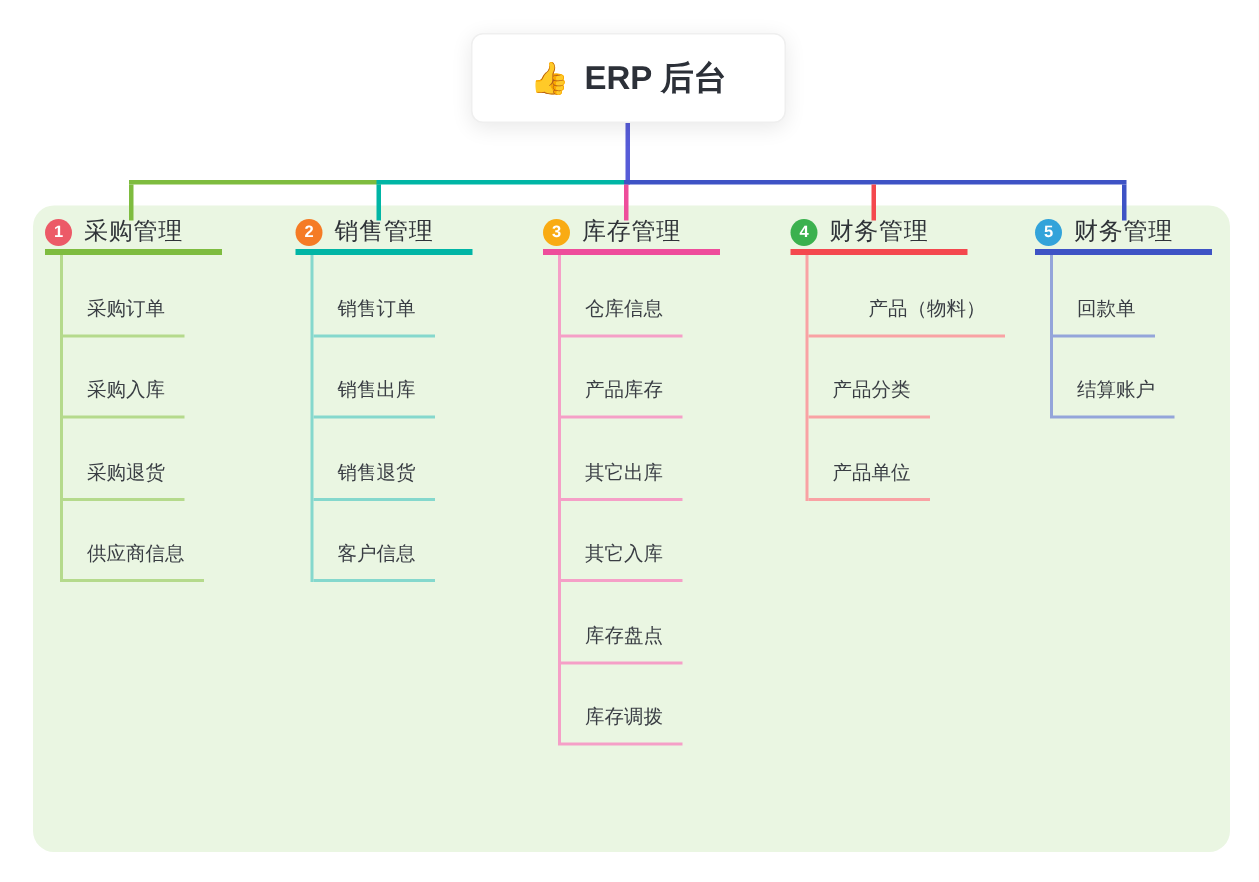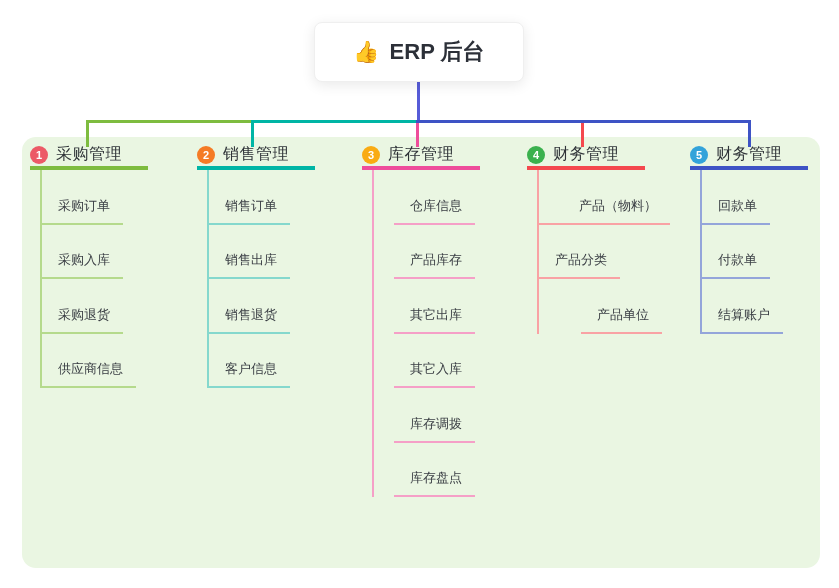--- a/index.html
+++ b/index.html
@@ -100,70 +100,67 @@
           <div class="item">
             <span style="border-bottom-color: rgb(133, 216, 205);">客户信息</span>
           </div>
         </div>
       </div>
       <div class="branch" style="left: 340px;">
         <div class="branch-title" style="border-bottom-color: rgb(238, 77, 155);">
           <span class="badge" style="background: rgb(249, 171, 19);">3</span>
           <span class="branch-label">库存管理</span>
         </div>
-        <div class="items" style="border-left-color: rgb(245, 159, 199); padding-left: 20px;">
+        <div class="items" style="border-left-color: rgb(245, 159, 199);">
           <div class="item">
             <span style="border-bottom-color: rgb(245, 159, 199);">仓库信息</span>
           </div>
           <div class="item">
             <span style="border-bottom-color: rgb(245, 159, 199);">产品库存</span>
           </div>
           <div class="item">
             <span style="border-bottom-color: rgb(245, 159, 199); font-family: Liberation Mono, monospace;">其它出库</span>
           </div>
           <div class="item">
             <span style="border-bottom-color: rgb(245, 159, 199);">其它入库</span>
           </div>
           <div class="item">
-            <span style="border-bottom-color: rgb(245, 159, 199);">库存调拨</span>
+            <span style="border-bottom-color: rgb(245, 159, 199);">库存盘点</span>
           </div>
           <div class="item">
-            <span style="border-bottom-color: rgb(245, 159, 199);">库存盘点</span>
+            <span style="border-bottom-color: rgb(245, 159, 199);">库存调拨</span>
           </div>
         </div>
       </div>
       <div class="branch" style="left: 505px;">
         <div class="branch-title" style="border-bottom-color: rgb(244, 72, 78);">
           <span class="badge" style="background: rgb(59, 177, 78);">4</span>
           <span class="branch-label">财务管理</span>
         </div>
         <div class="items" style="border-left-color: rgb(249, 162, 164);">
           <div class="item">
             <span style="border-bottom-color: rgb(249, 162, 164); padding-left: 40px;">产品（物料）</span>
           </div>
           <div class="item">
             <span style="border-bottom-color: rgb(249, 162, 164);">产品分类</span>
           </div>
           <div class="item">
-            <span style="border-bottom-color: rgb(249, 162, 164); margin-left: 42px;">产品单位</span>
+            <span style="border-bottom-color: rgb(249, 162, 164);">产品单位</span>
           </div>
         </div>
       </div>
       <div class="branch" style="left: 668px;">
         <div class="branch-title" style="border-bottom-color: rgb(62, 83, 197);">
           <span class="badge" style="background: rgb(51, 163, 218);">5</span>
           <span class="branch-label">财务管理</span>
         </div>
         <div class="items" style="border-left-color: rgb(148, 165, 218);">
           <div class="item">
             <span style="border-bottom-color: rgb(148, 165, 218);">回款单</span>
           </div>
           <div class="item">
-            <span style="border-bottom-color: rgb(148, 165, 218);">付款单</span>
-          </div>
-          <div class="item">
             <span style="border-bottom-color: rgb(148, 165, 218);">结算账户</span>
           </div>
         </div>
       </div>
     </div>
 
 </div>
 
 </body></html>

